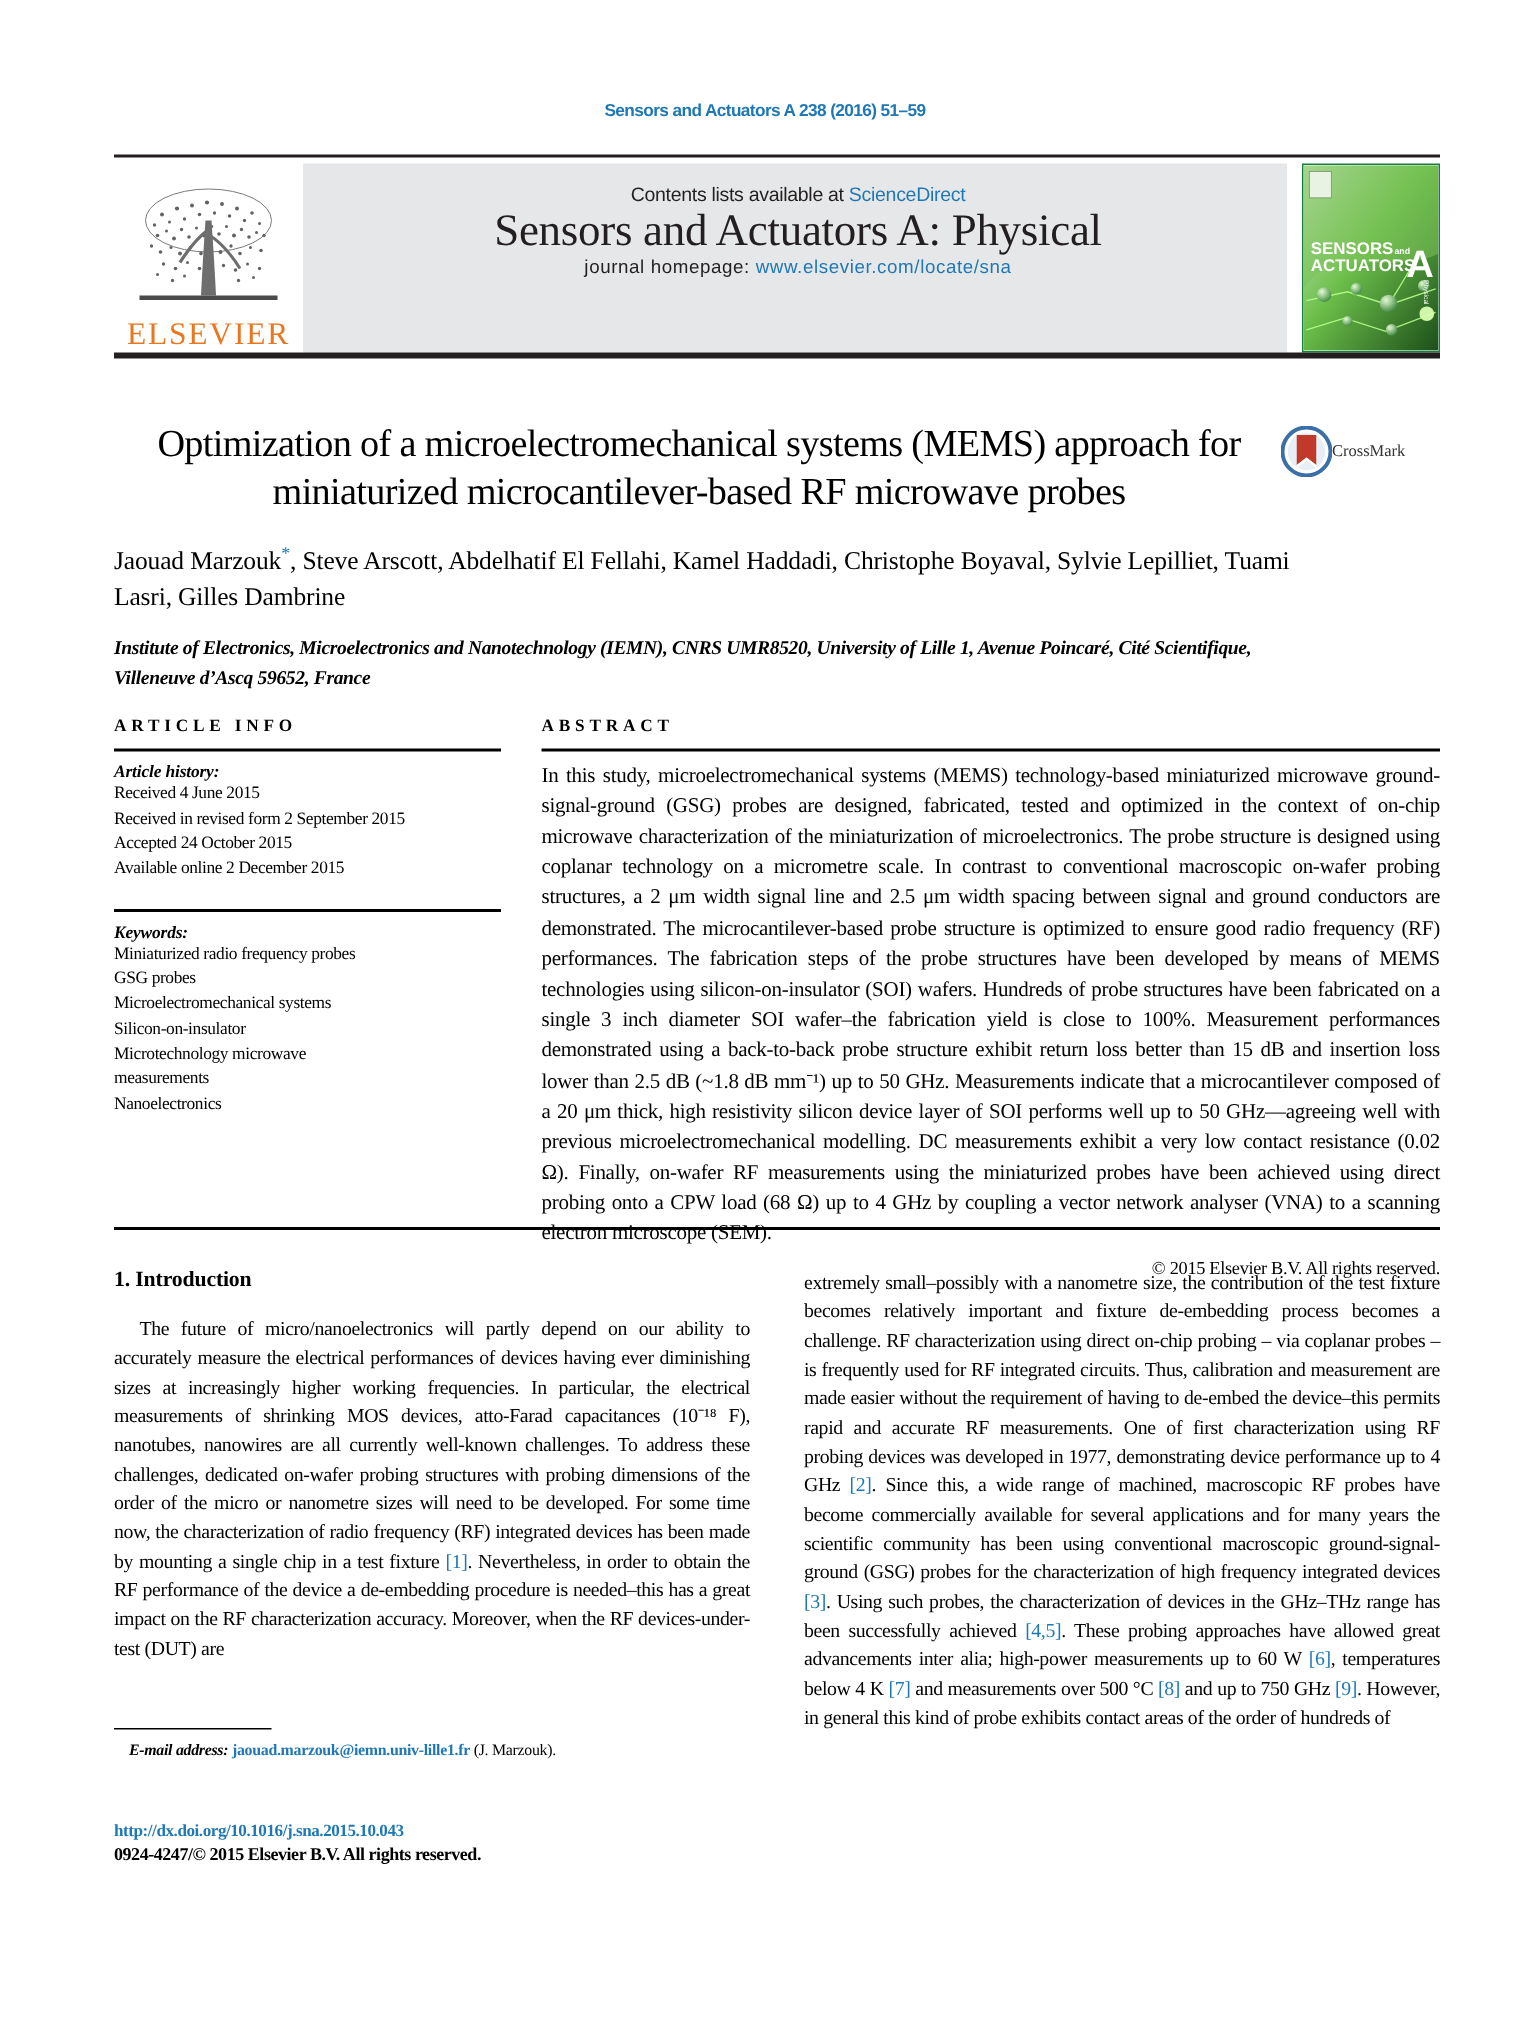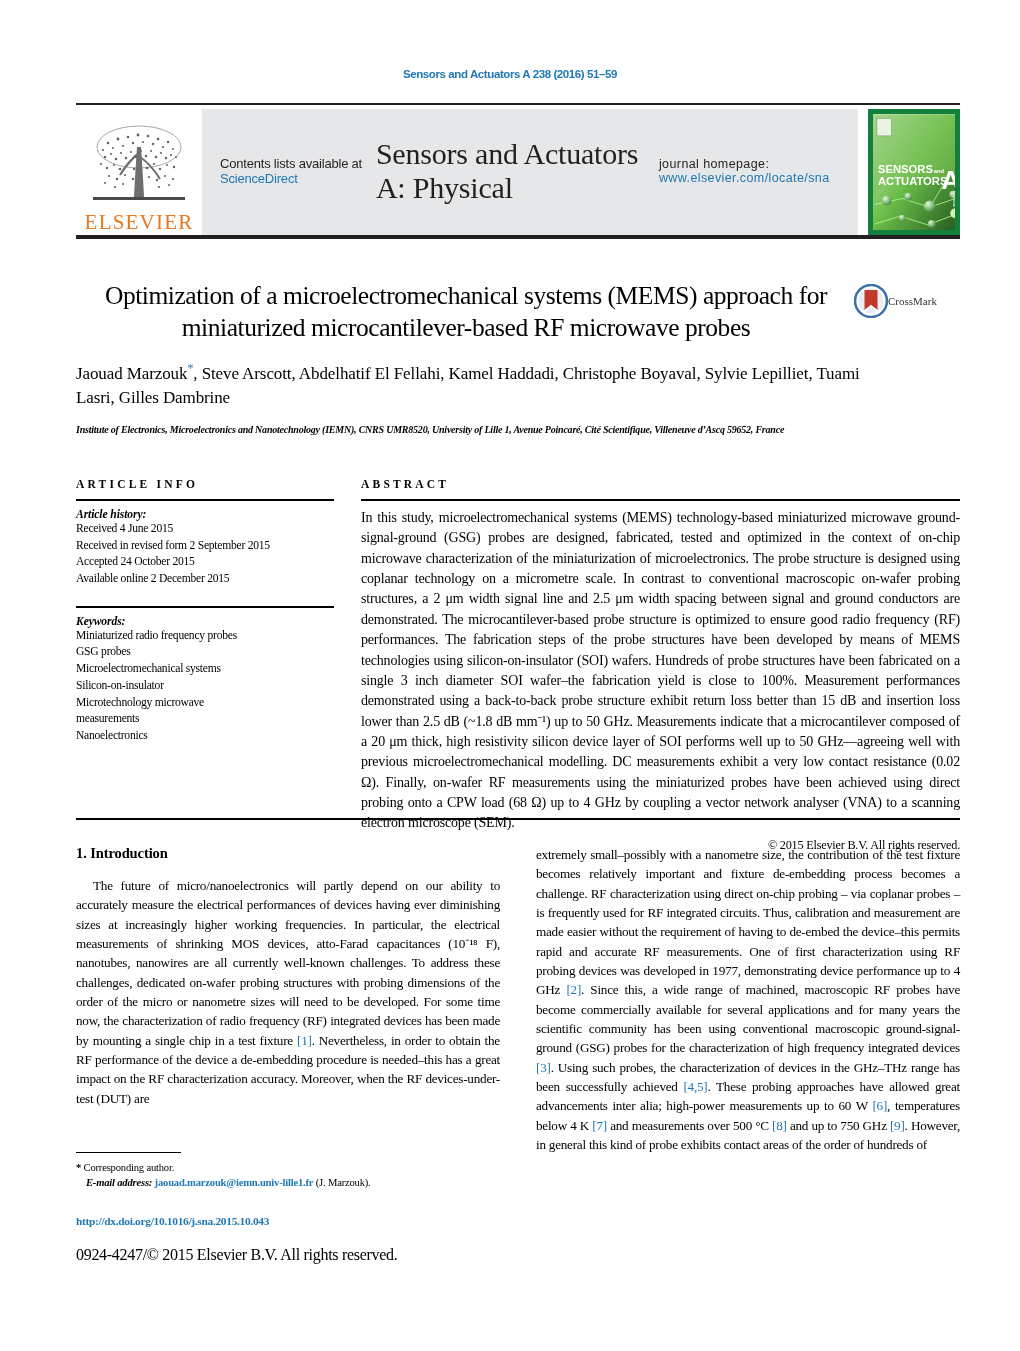--- a/index.html
+++ b/index.html
@@ -79,23 +79,23 @@
     font-size: 21px;
     letter-spacing: 1.2px;
     color: #E87722;
     line-height: 1;
     margin-top: 1px;
   }
   .masthead-center {
     flex: 1 1 auto;
     background: #e6e7e8;
     display: flex;
-    flex-direction: row;
+    flex-direction: column;
     align-items: center;
-    padding: 13px 0 15px 18px;
+    padding: 13px 0 15px 4px;
     box-sizing: border-box;
   }
   .contents-line {
     font-family: "Liberation Sans", sans-serif;
     font-size: 13px;
     color: #231f20;
     letter-spacing: -0.2px;
   }
   .contents-line .sd {
     color: #1f78b4;
@@ -110,21 +110,21 @@
     font-family: "Liberation Sans", sans-serif;
     font-size: 12.5px;
     color: #231f20;
     letter-spacing: 0.4px;
   }
   .homepage-line .url { color: #1f78b4; }
   .cover-thumb {
     flex: 0 0 92px;
     width: 92px;
     margin-left: 10px;
-    border: 5px solid #15803d;
+    border: 1px solid #15803d;
     box-sizing: border-box;
     position: relative;
     overflow: hidden;
   }
 
   
   .title-block {
     position: absolute;
     left: 76px; top: 280px;
     width: 884px;
@@ -162,21 +162,21 @@
     width: 790px;
   }
   .authors sup {
     color: #1f78b4;
     font-size: 12px;
   }
   .affiliation {
     font-family: "Liberation Serif", serif;
     font-style: italic;
     font-weight: bold;
-    font-size: 10px;
+    font-size: 13px;
     line-height: 1.5;
     letter-spacing: -0.22px;
     margin-top: 12px;
     width: 800px;
     color: #000;
   }
 
   
   .info-abstract {
     position: absolute;
@@ -305,24 +305,24 @@
     font-family: "Liberation Serif", serif;
     font-size: 11.4px;
     color: #1f78b4;
     font-weight: bold;
     letter-spacing: -0.3px;
     display: block;
     text-decoration: none;
   }
   .issn-line {
     font-family: "Liberation Serif", serif;
-    font-size: 16px;
-    font-weight: normal;
+    font-size: 12px;
+    font-weight: bold;
     letter-spacing: -0.3px;
-    margin-top: 19px;
+    margin-top: 2px;
   }
 </style>
 </head>
 <body>
 
 <div class="page">
 
   <div class="running-head">Sensors and Actuators A 238 (2016) 51–59</div>
 
   <div class="masthead">
@@ -514,24 +514,20 @@
     </div>
 
     <div class="body-col right">
       <p class="body-p noindent"><span>extremely small–possibly with a nanometre size, the contribution of the test fixture becomes relatively important and fixture de-embedding process becomes a challenge. RF characterization using direct on-chip probing – via coplanar probes – is frequently used for RF integrated circuits. Thus, calibration and measurement are made easier without the requirement of having to de-embed the device–this permits rapid and accurate RF measurements. One of first characterization using RF probing devices was developed in 1977, demonstrating device performance up to 4 GHz </span><span class="ref">[2]</span><span>. Since this, a wide range of machined, macroscopic RF probes have become commercially available for several applications and for many years the scientific community has been using conventional macroscopic ground-signal-ground (GSG) probes for the characterization of high frequency integrated devices </span><span class="ref">[3]</span><span>. Using such probes, the characterization of devices in the GHz–THz range has been successfully achieved </span><span class="ref">[4,5]</span><span>. These probing approaches have allowed great advancements inter alia; high-power measurements up to 60 W </span><span class="ref">[6]</span><span>, temperatures below 4 K </span><span class="ref">[7]</span><span> and measurements over 500 °C </span><span class="ref">[8]</span><span> and up to 750 GHz </span><span class="ref">[9]</span><span>. However, in general this kind of probe exhibits contact areas of the order of hundreds of</span></p>
     </div>
 
   </div>
 
   <div class="footnote">
     <div class="footnote-rule"></div>
-    <div class="footnote-line">
-      <span class="footnote-star">*</span>
-      <span>Corresponding author.</span>
-    </div>
     <div class="footnote-line" style="padding-left:10px;">
       <span class="it">E-mail address:</span>
       <span class="mail">jaouad.marzouk@iemn.univ-lille1.fr</span>
       <span>(J. Marzouk).</span>
     </div>
   </div>
 
   <div class="doi-block">
     <a class="doi-link" href="#">http://dx.doi.org/10.1016/j.sna.2015.10.043</a>
     <div class="issn-line">0924-4247/© 2015 Elsevier B.V. All rights reserved.</div>

